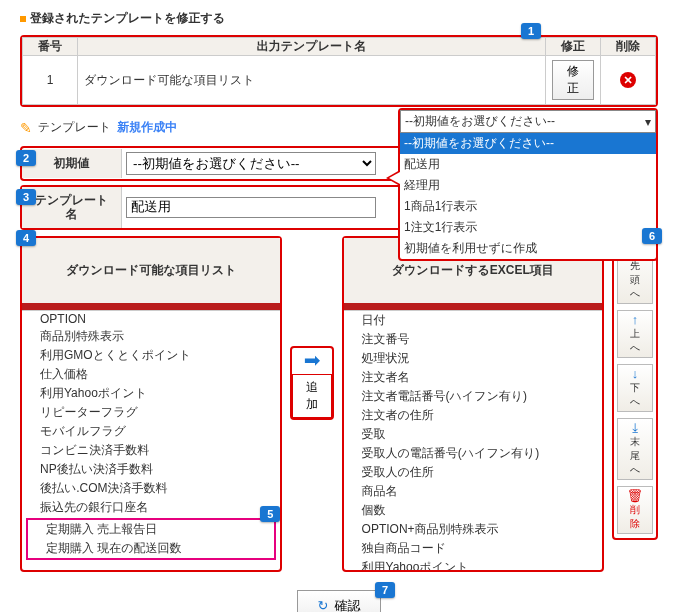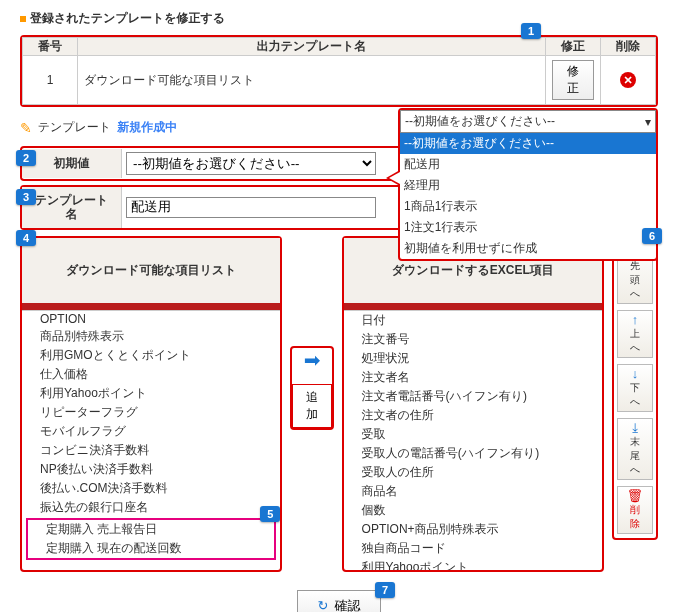--- a/index.html
+++ b/index.html
@@ -29,21 +29,21 @@
 .speech-point { position: absolute; left: -14px; top: 60px; width: 0; height: 0; border-top: 8px solid transparent; border-bottom: 8px solid transparent; border-right: 14px solid #d00; }
 .speech-point::after { content: ""; position: absolute; left: 3px; top: -6px; border-top: 6px solid transparent; border-bottom: 6px solid transparent; border-right: 11px solid #fff; }
 .lists-area { display: flex; gap: 8px; align-items: flex-start; margin-top: 6px; }
 .list-panel { border: 2px solid #d00; border-radius: 4px; width: 280px; position: relative; }
 .list-header { background: #f3f0eb; border-bottom: 7px solid #b91c1c; padding: 24px; text-align: center; font-weight: bold; }
 .list-body { height: 260px; overflow-y: auto; border-top: 1px solid #ccc; }
 .list-body .item { padding: 1px 6px; white-space: nowrap; margin-left: 12px; }
 .highlight-group { border: 2px solid #e6007e; margin: 1px 4px; position: relative; }
 .add-col { display: flex; flex-direction: column; align-items: center; margin-top: 110px; }
 .arrow-btn { color: #1976d2; font-size: 20px; }
-.add-btn { border: 1px solid #d00; padding: 4px 8px; font-size: 12px; margin-top: 12px; cursor: pointer; background: #fff; }
+.add-btn { border: 1px solid #d00; padding: 4px 8px; font-size: 12px; margin-top: 2px; cursor: pointer; background: #fff; }
 .btn-box { border: 2px solid #d00; border-radius: 4px; }
 .side-controls { width: 46px; display: flex; flex-direction: column; gap: 6px; align-items: center; border: 2px solid #d00; border-radius: 4px; padding: 4px; position: relative; }
 .side-btn { width: 36px; background: linear-gradient(#fff,#f0ede6); border: 1px solid #bbb; text-align: center; padding: 2px 14px; cursor: pointer; font-size: 10px; display: flex; flex-direction: column; align-items: center; gap: 1px; }
 .side-btn .ic { color: #1976d2; font-size: 13px; line-height: 1; }
 .side-btn.del .ic { color: #d00; }
 .side-btn.del { color: #d00; }
 .confirm-area { text-align: center; margin-top: 18px; position: relative; }
 .confirm-btn { display: inline-flex; align-items: center; gap: 6px; border: 1px solid #999; background: linear-gradient(#fff,#eee); padding: 6px 20px; cursor: pointer; font-size: 13px; }
 .confirm-btn .ic { color: #1976d2; }
 .tpl-create-row { display: flex; align-items: center; gap: 6px; margin: 6px 0 10px; }

